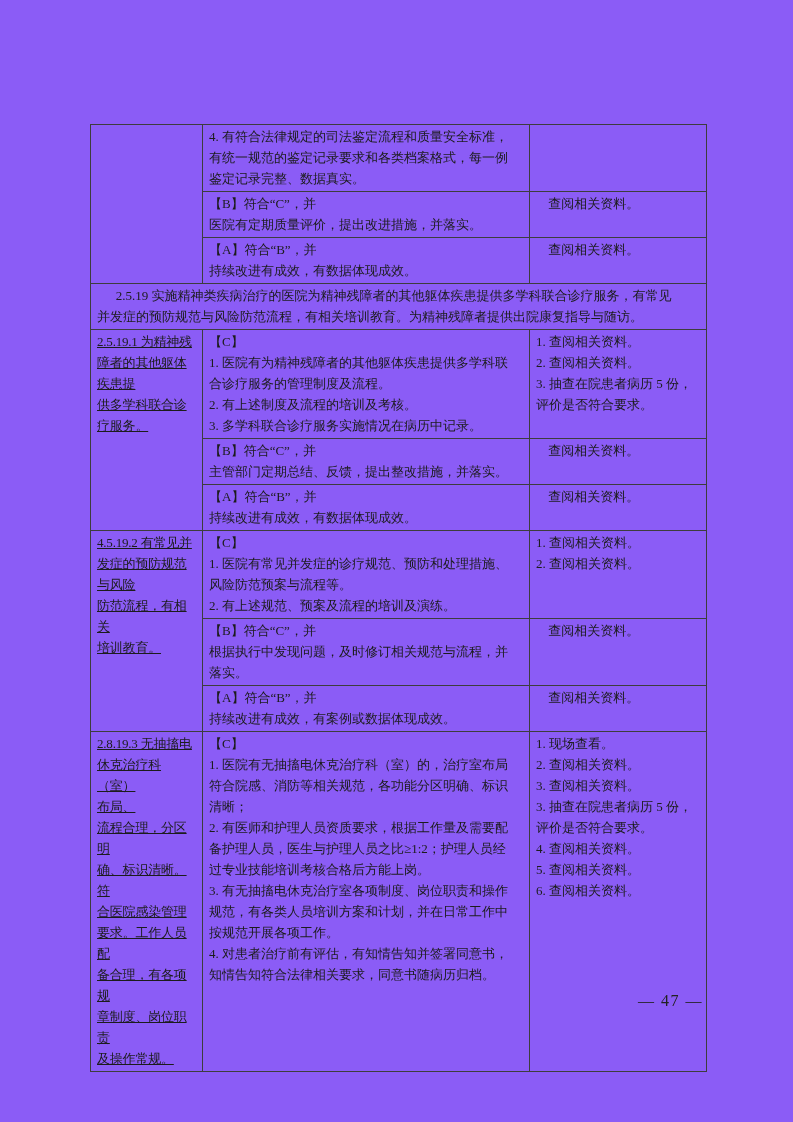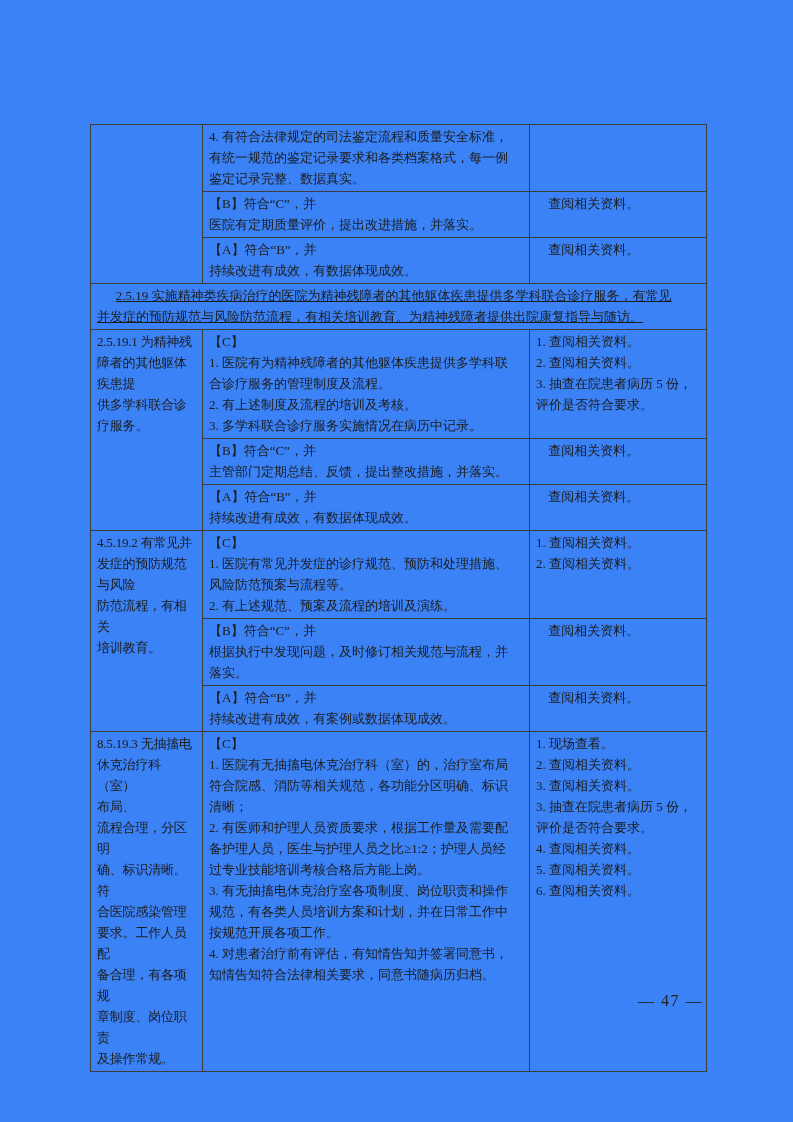--- a/index.html
+++ b/index.html
@@ -5,21 +5,21 @@
   * { margin: 0; padding: 0; box-sizing: border-box; }
   html, body { background: #ffffff; }
   body {
     width: 793px;
     height: 1122px;
     position: relative;
     font-family: "Liberation Serif", "DejaVu Serif", serif;
     color: #1c1c1c;
     overflow: hidden;
   }
-  .doc-page { position: absolute; inset: 0; background: #3b82f6; }
+  .doc-page { position: absolute; inset: 0; background: #8b5cf6; }
   table.doc-table {
     position: absolute;
     left: 90px;
     top: 124px;
     width: 616px;
     border-collapse: collapse;
     table-layout: fixed;
   }
   table.doc-table td {
     border: 1px solid #3d3d3d;
@@ -27,23 +27,24 @@
     font-size: 13px;
     line-height: 21px;
     white-space: pre-line;
     padding: 1px 6px 2px 6px;
     color: #1c1c1c;
   }
   td.c1 {
     font-size: 12.5px;
     padding: 1px 2px 2px 4px;
     letter-spacing: -0.2px;
+    text-decoration: underline;
   }
   td.c3.indent { text-indent: 0.95em; }
-  td.section { text-indent: 1.45em; text-decoration: underline; }
+  td.section { text-indent: 1.45em; }
   .page-number {
     position: absolute;
     top: 992px;
     right: 90px;
     font-size: 16px;
     letter-spacing: 1.5px;
     color: #222222;
   }
 </style>
 </head>
@@ -128,21 +129,21 @@
 落实。</td>
         <td class="c3 indent">查阅相关资料。</td>
       </tr>
       <tr>
         <td class="c2">【A】符合“B”，并
 持续改进有成效，有案例或数据体现成效。</td>
         <td class="c3 indent">查阅相关资料。</td>
       </tr>
 
       <tr>
-        <td class="c1">8.5.19.3 无抽搐电
+        <td class="c1">2.8.19.3 无抽搐电
 休克治疗科（室）
 布局、
 流程合理，分区明
 确、标识清晰。符
 合医院感染管理
 要求。工作人员配
 备合理，有各项规
 章制度、岗位职责
 及操作常规。</td>
         <td class="c2">【C】

